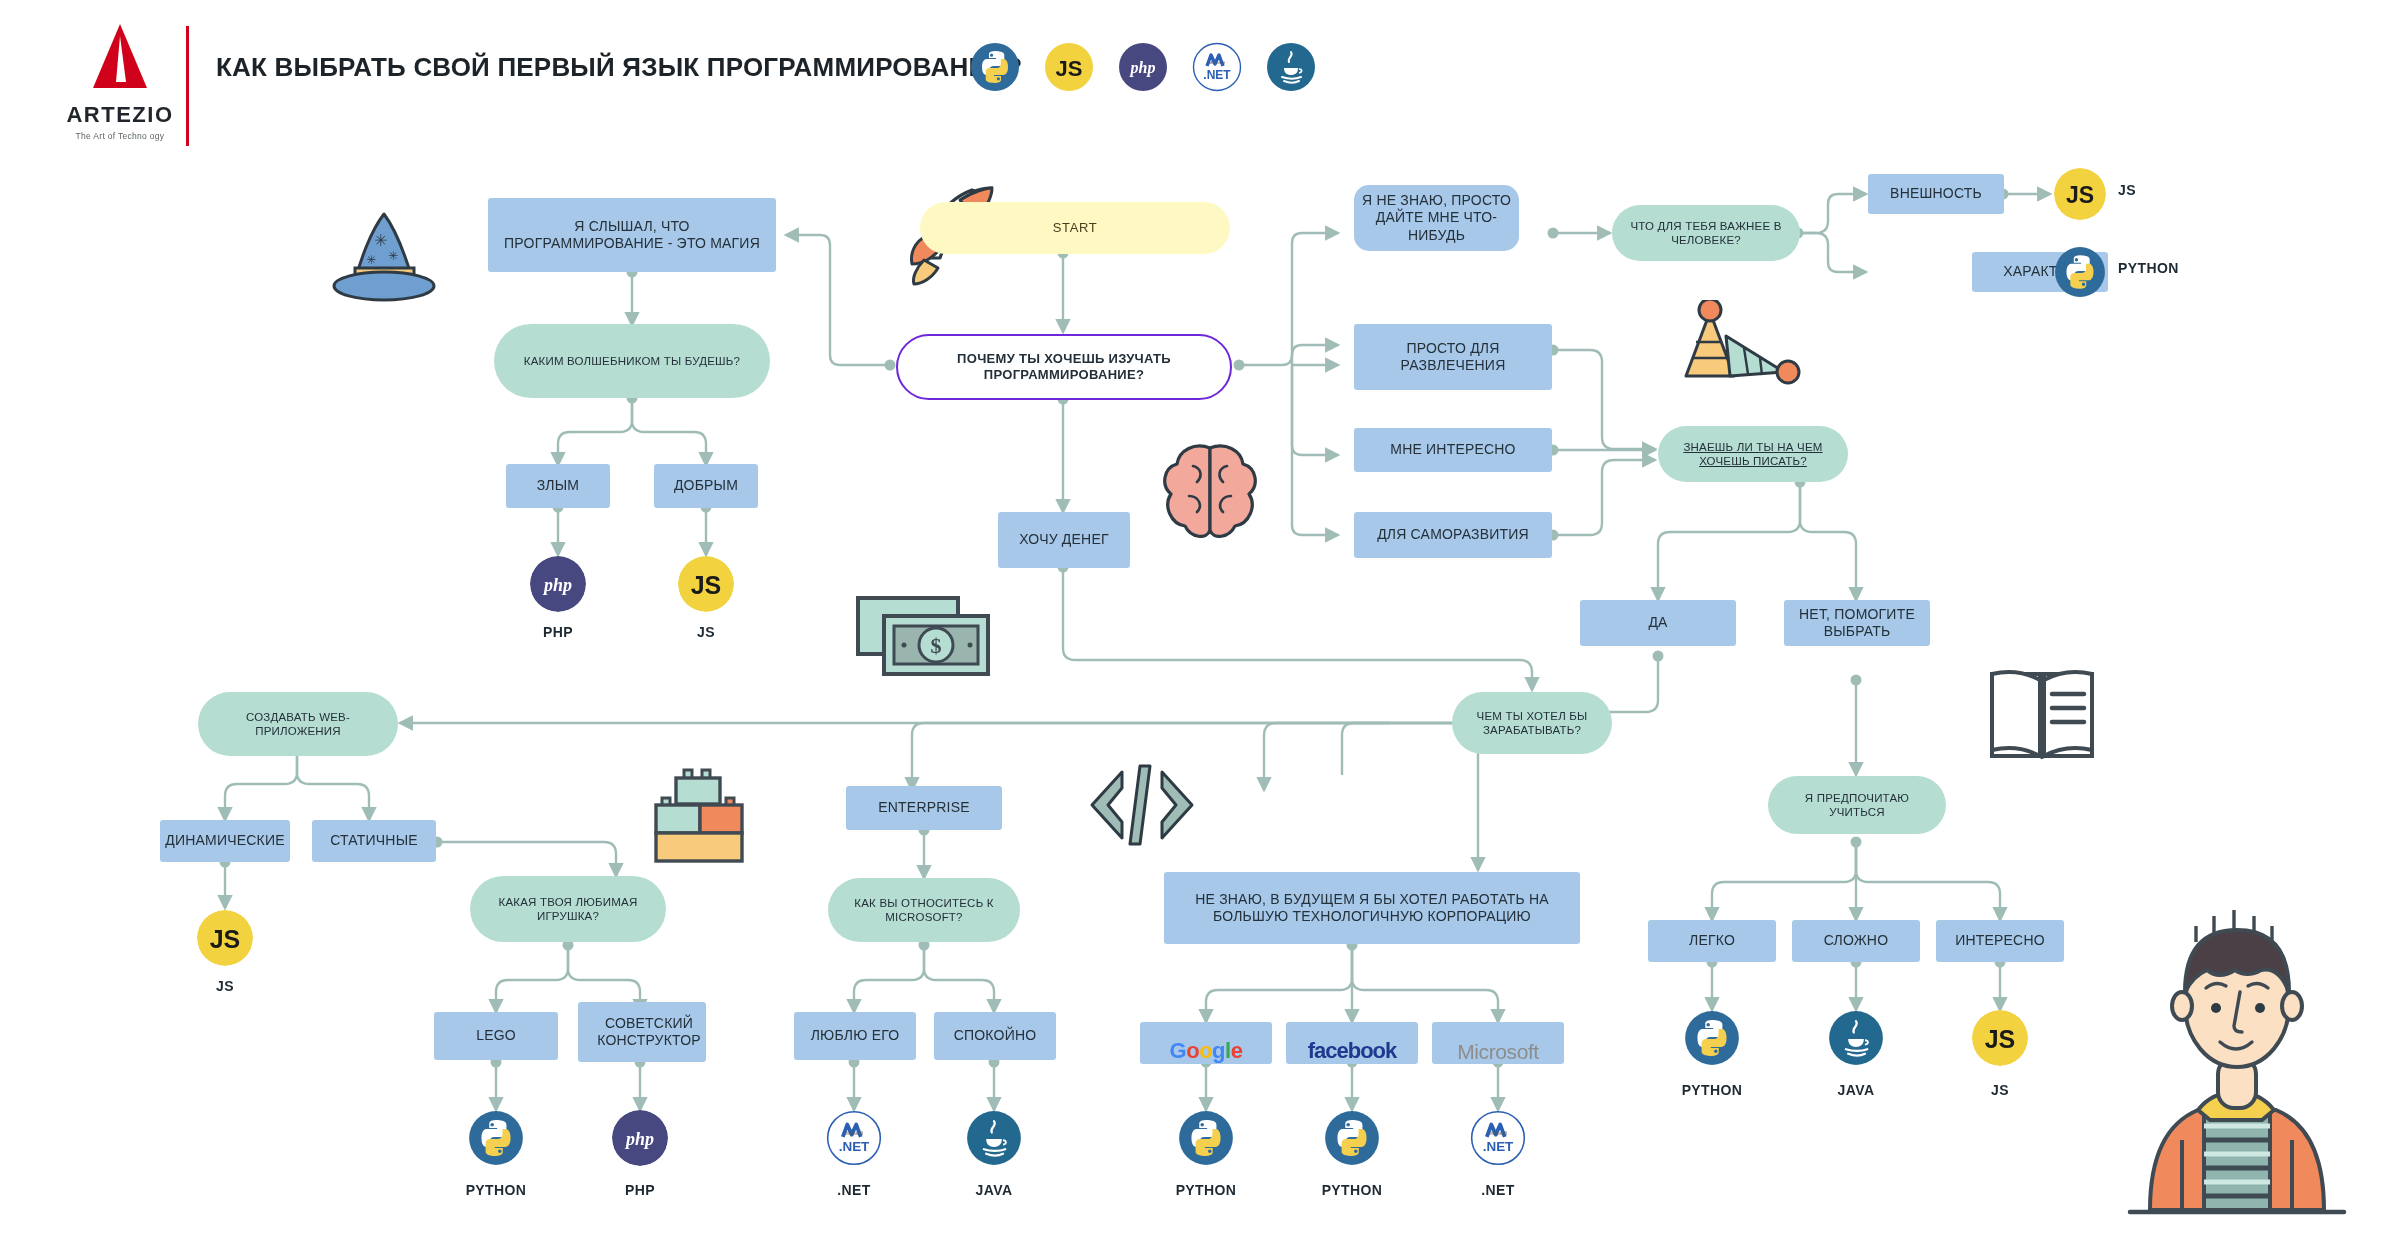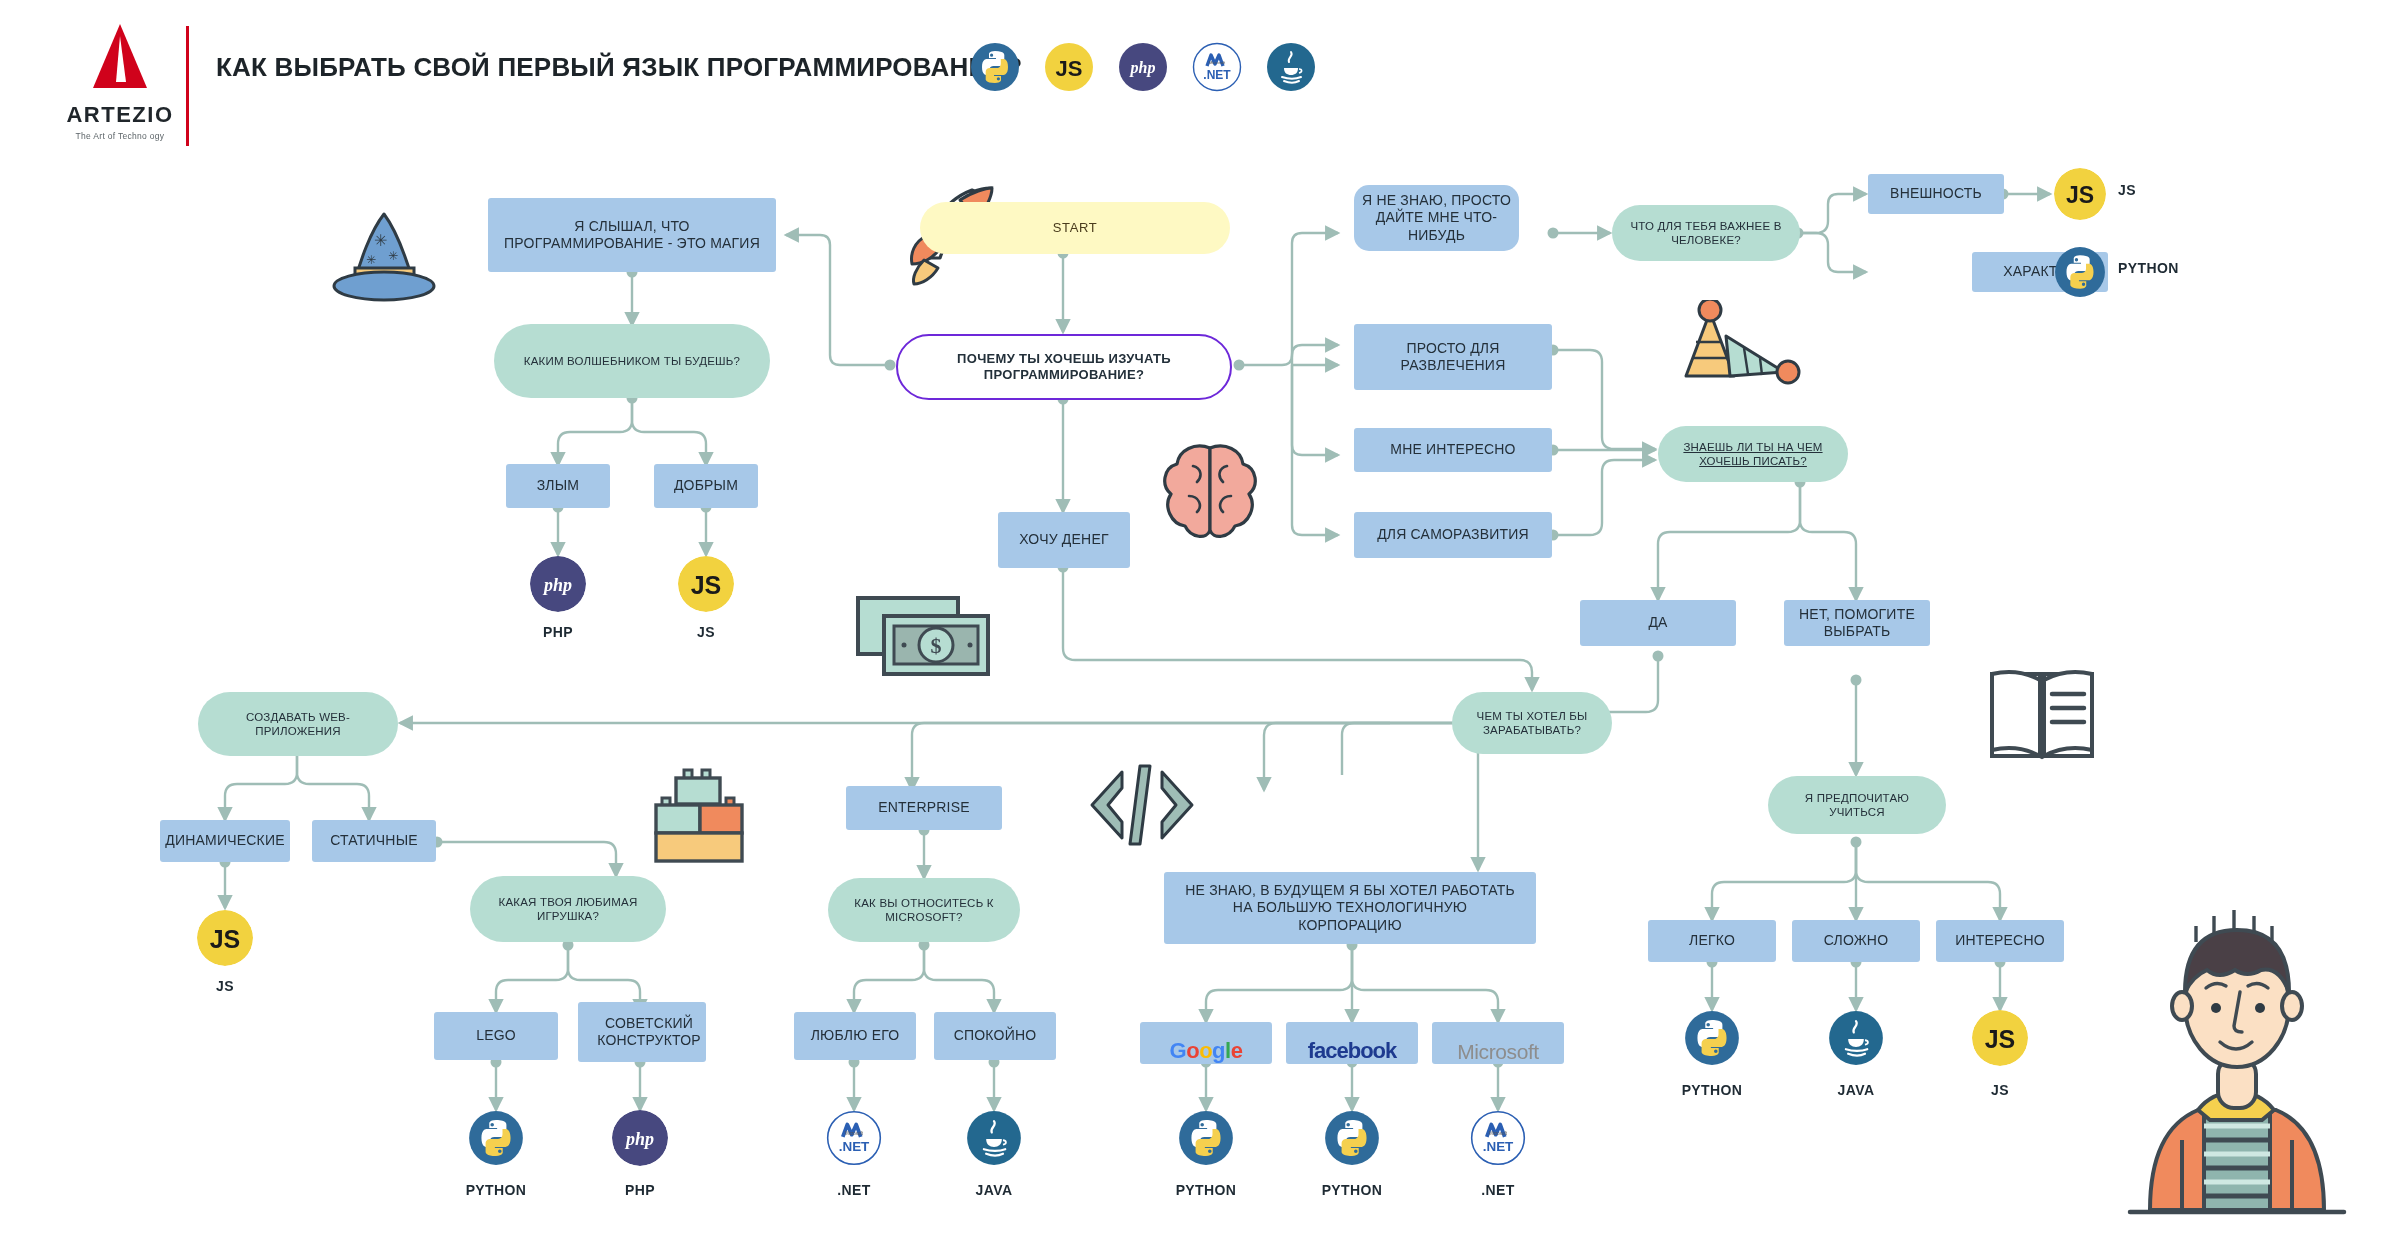--- a/index.html
+++ b/index.html
@@ -354,21 +354,21 @@
   <div class="node ans" style="left:312px;top:820px;width:124px;height:42px;">СТАТИЧНЫЕ</div>
   <div class="node q" style="left:470px;top:876px;width:196px;height:66px;">КАКАЯ ТВОЯ ЛЮБИМАЯ ИГРУШКА?</div>
   <div class="node ans" style="left:434px;top:1012px;width:124px;height:48px;">LEGO</div>
   <div class="node ans" style="left:578px;top:1002px;width:128px;height:60px;padding-left:20px;">СОВЕТСКИЙ КОНСТРУКТОР</div>
 
   <div class="node ans" style="left:846px;top:786px;width:156px;height:44px;">ENTERPRISE</div>
   <div class="node q" style="left:828px;top:878px;width:192px;height:64px;">КАК ВЫ ОТНОСИТЕСЬ К MICROSOFT?</div>
   <div class="node ans" style="left:794px;top:1012px;width:122px;height:48px;">ЛЮБЛЮ ЕГО</div>
   <div class="node ans" style="left:934px;top:1012px;width:122px;height:48px;">СПОКОЙНО</div>
 
-  <div class="node ans" style="left:1164px;top:872px;width:372px;height:72px;padding:0 16px;">НЕ ЗНАЮ, В БУДУЩЕМ Я БЫ ХОТЕЛ РАБОТАТЬ НА БОЛЬШУЮ ТЕХНОЛОГИЧНУЮ КОРПОРАЦИЮ</div>
+  <div class="node ans" style="left:1164px;top:872px;width:416px;height:72px;padding:0 16px;">НЕ ЗНАЮ, В БУДУЩЕМ Я БЫ ХОТЕЛ РАБОТАТЬ НА БОЛЬШУЮ ТЕХНОЛОГИЧНУЮ КОРПОРАЦИЮ</div>
 
   <div class="brandbox" style="left:1140px;top:1022px;width:132px;height:42px;">
     <span style="font-family:'Liberation Sans',sans-serif;font-size:22px;font-weight:bold;letter-spacing:-.5px;"><span style="color:#4285f4">G</span><span style="color:#ea4335">o</span><span style="color:#fbbc05">o</span><span style="color:#4285f4">g</span><span style="color:#34a853">l</span><span style="color:#ea4335">e</span></span>
   </div>
   <div class="brandbox" style="left:1286px;top:1022px;width:132px;height:42px;">
     <span style="font-family:'Liberation Sans',sans-serif;font-size:22px;font-weight:bold;color:#1d3a8f;letter-spacing:-1px;">facebook</span>
   </div>
   <div class="brandbox" style="left:1432px;top:1022px;width:132px;height:42px;">
     <span style="font-family:'Liberation Sans',sans-serif;font-size:21px;color:#8d8d8d;letter-spacing:-.4px;">Microsoft</span>
   </div>

